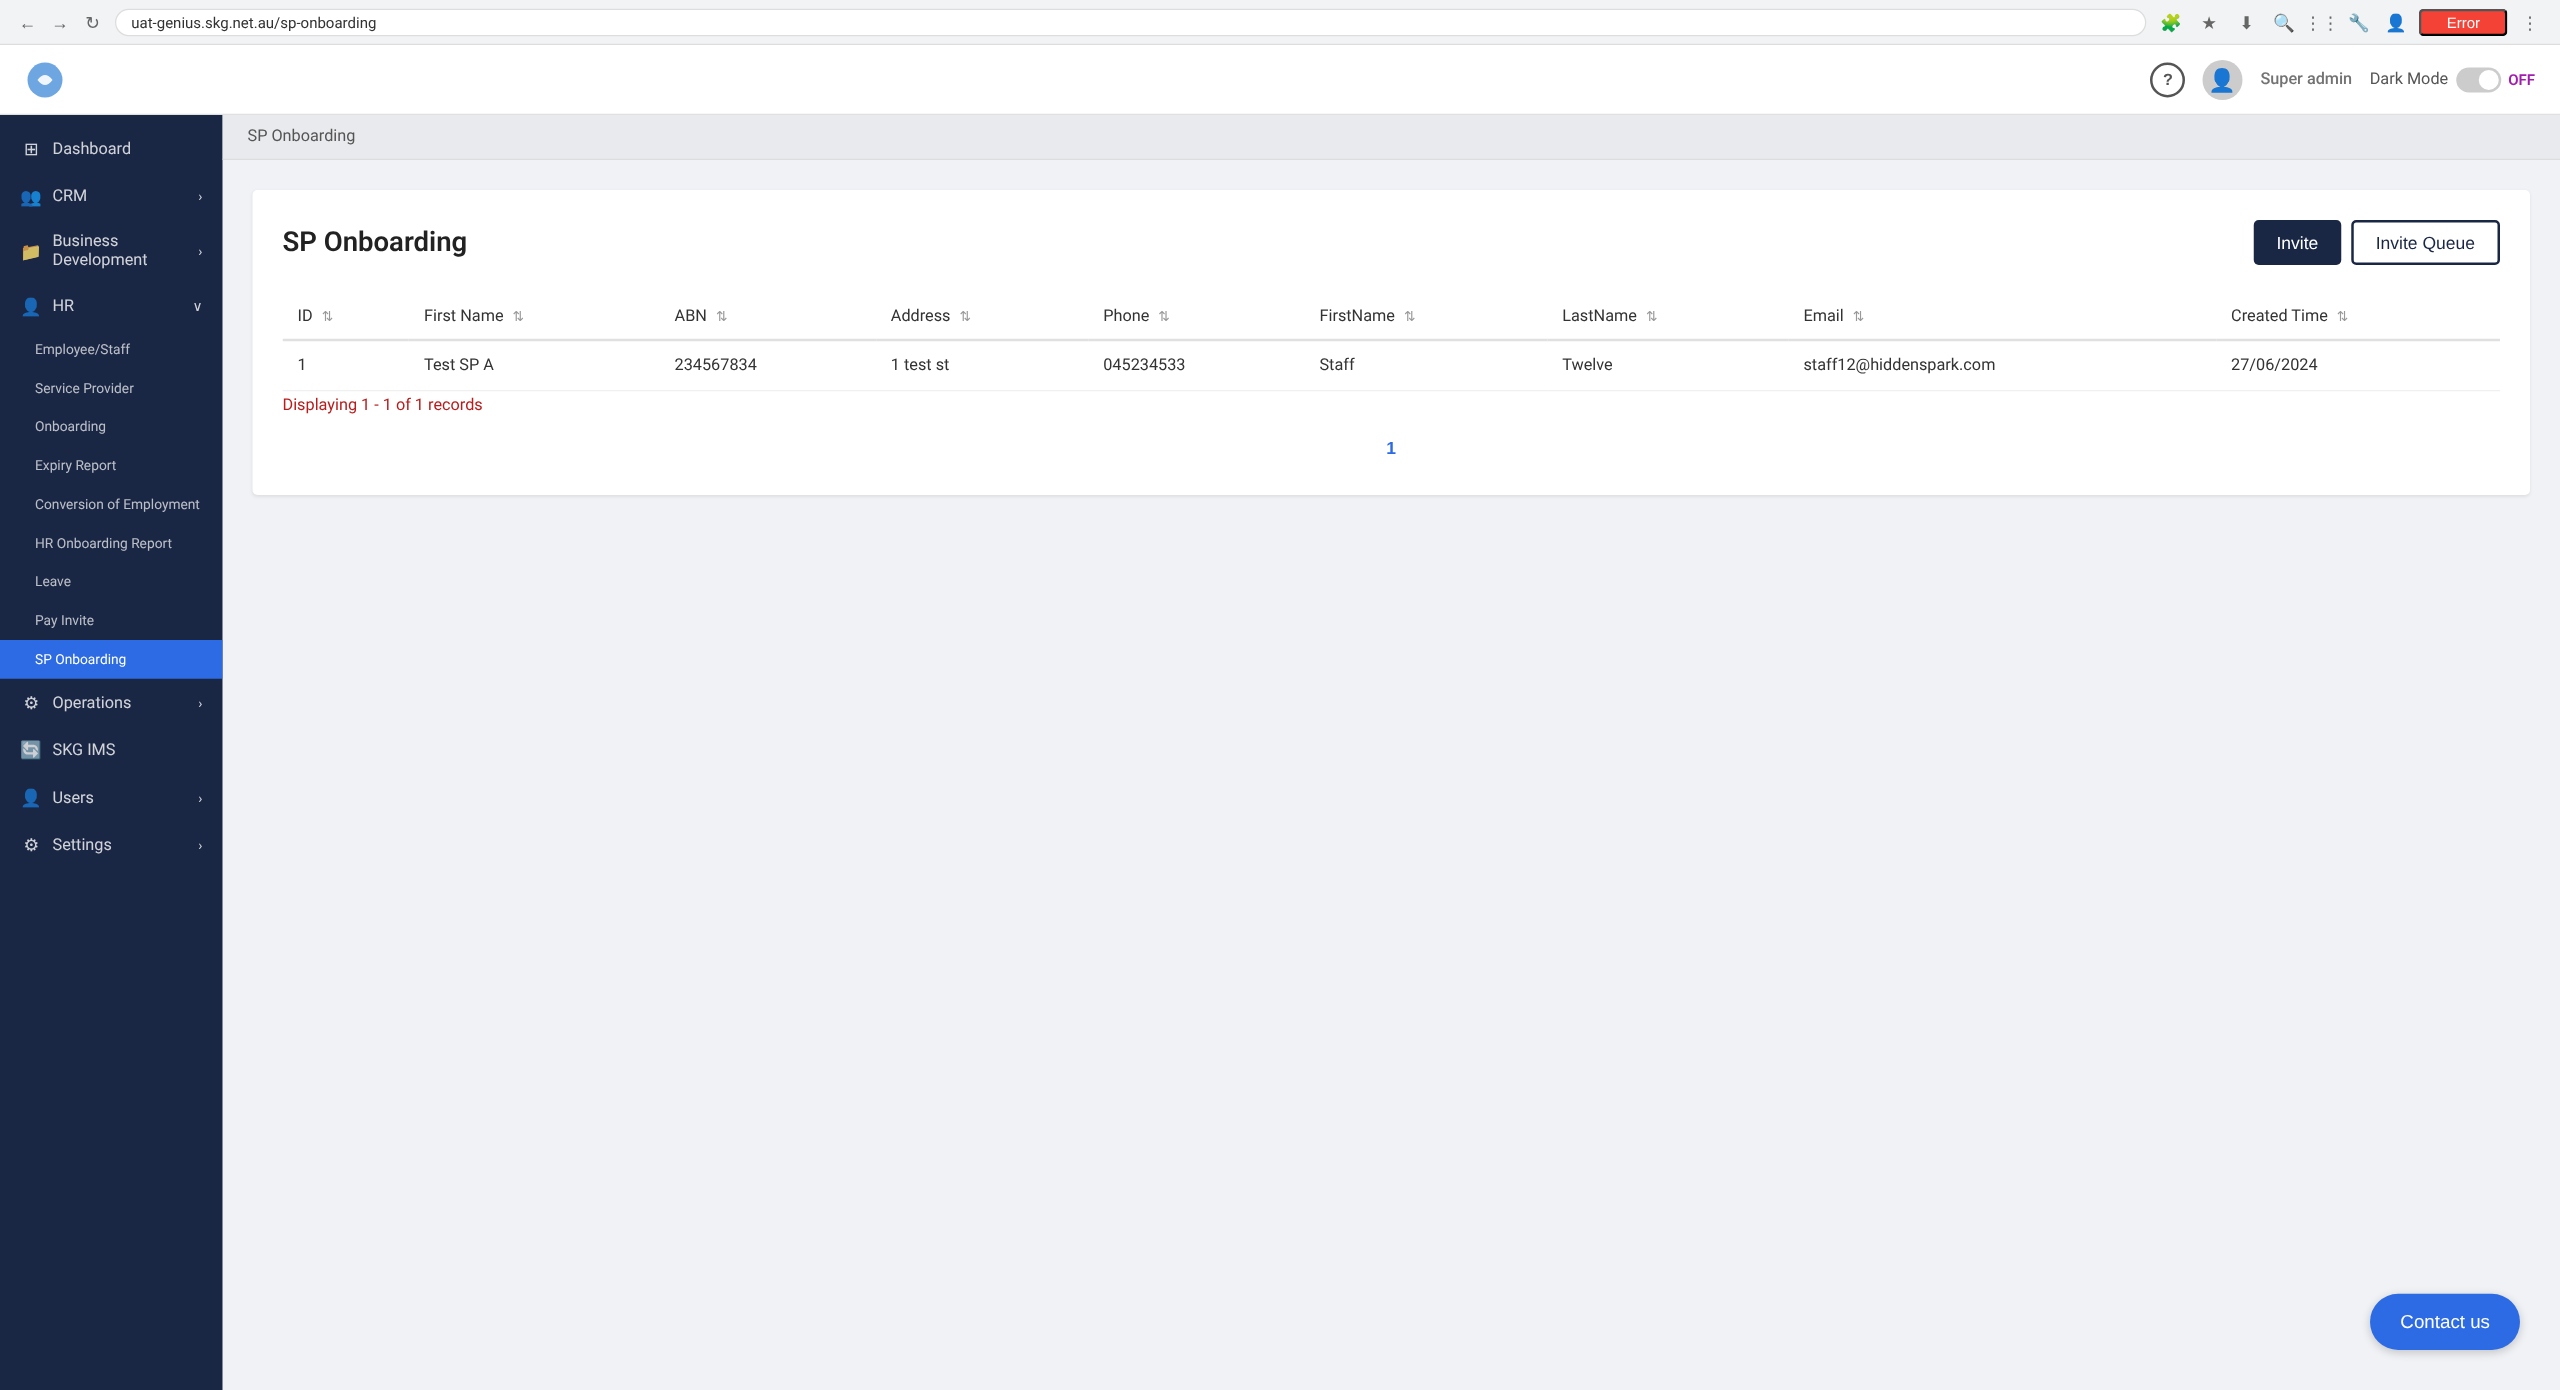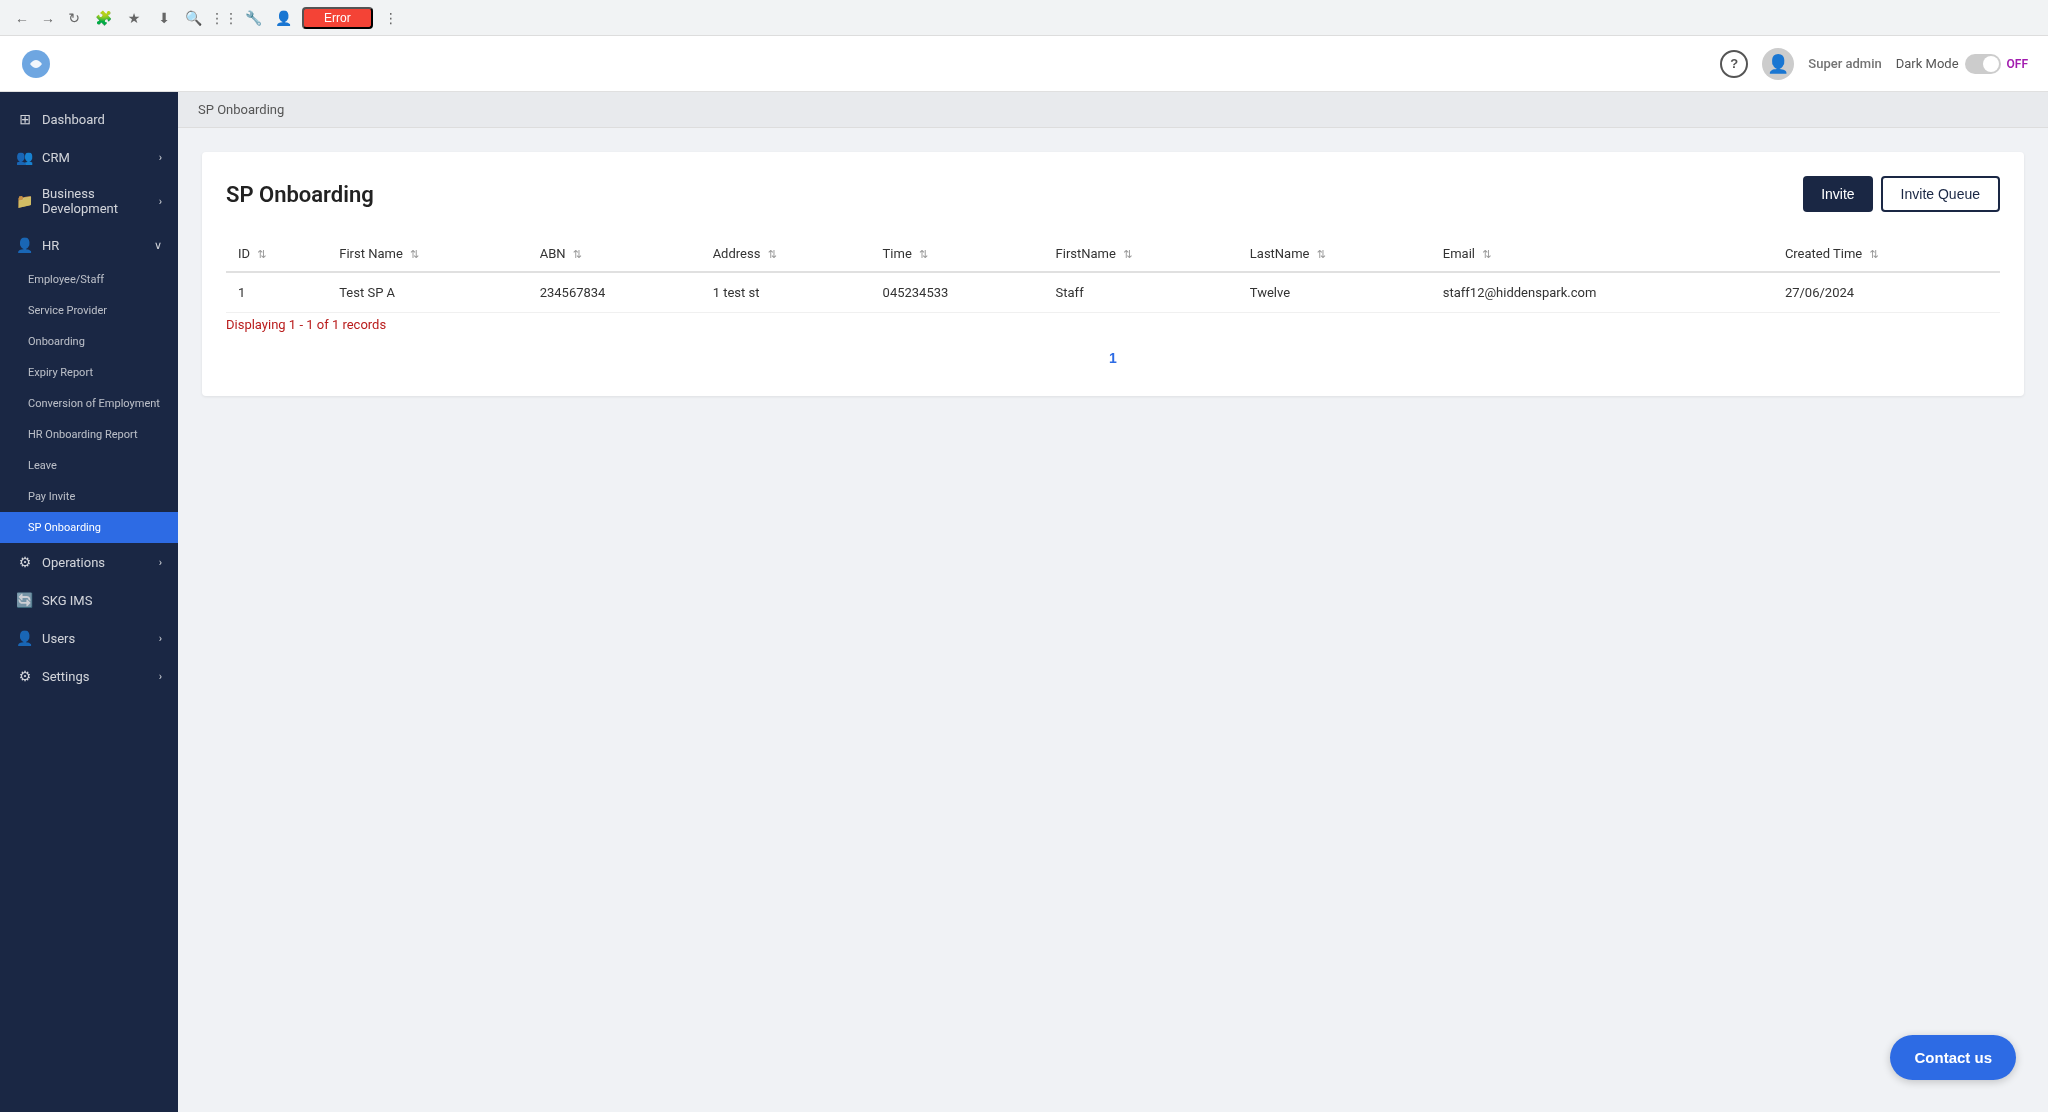--- a/index.html
+++ b/index.html
@@ -58,35 +58,38 @@
     thead tr { border-bottom: 2px solid #e0e0e0; }
     th { padding: 10px 12px; text-align: left; font-size: 13px; font-weight: 400; color: #333; white-space: nowrap; }
     th .sort-icon { color: #999; margin-left: 4px; font-size: 11px; }
     td { padding: 12px; font-size: 13px; color: #333; border-bottom: 1px solid #f0f0f0; }
     .table-footer { margin-top: 4px; font-size: 13px; color: #b91c1c; }
     .pagination { display: flex; justify-content: center; margin-top: 12px; gap: 4px; }
     .page-btn { width: 28px; height: 28px; display: flex; align-items: center; justify-content: center; border: none; background: none; cursor: pointer; color: #2d6be4; font-size: 14px; border-radius: 4px; }
     .page-btn.active { background: none; color: #2d6be4; font-weight: 600; }
 
     
-    .contact-us-btn { position: fixed; bottom: 32px; right: 32px; background: #2d6be4; color: white; border: none; border-radius: 24px; padding: 14px 24px; font-size: 15px; cursor: pointer; font-weight: 700; box-shadow: 0 2px 8px rgba(0,0,0,0.2); }
+    .contact-us-btn { position: fixed; bottom: 32px; right: 32px; background: #2d6be4; color: white; border: none; border-radius: 24px; padding: 14px 24px; font-size: 15px; cursor: pointer; font-weight: 400; box-shadow: 0 2px 8px rgba(0,0,0,0.2); }
 
     
     .sidebar::-webkit-scrollbar { width: 4px; }
     .sidebar::-webkit-scrollbar-track { background: transparent; }
     .sidebar::-webkit-scrollbar-thumb { background: rgba(255,255,255,0.2); border-radius: 2px; }
   </style>
 </head>
 <body>
 
 <div class="browser-chrome">
   <div class="browser-controls">
     <button class="browser-btn">←</button>
     <button class="browser-btn">→</button>
     <button class="browser-btn">↻</button>
+  </div>
+  <div class="browser-url">
+    <span>uat-genius.skg.net.au/sp-onboarding</span>
   </div>
   <div class="browser-actions">
     <button class="browser-action-btn">🧩</button>
     <button class="browser-action-btn">★</button>
     <button class="browser-action-btn">⬇</button>
     <button class="browser-action-btn">🔍</button>
     <button class="browser-action-btn">⋮⋮</button>
     <button class="browser-action-btn">🔧</button>
     <button class="browser-action-btn">👤</button>
     <button class="error-badge">Error</button>
@@ -230,21 +233,21 @@
                 </th>
                 <th>
                   <span>ABN</span>
                   <span class="sort-icon">⇅</span>
                 </th>
                 <th>
                   <span>Address</span>
                   <span class="sort-icon">⇅</span>
                 </th>
                 <th>
-                  <span>Time</span>
+                  <span>Phone</span>
                   <span class="sort-icon">⇅</span>
                 </th>
                 <th>
                   <span>FirstName</span>
                   <span class="sort-icon">⇅</span>
                 </th>
                 <th>
                   <span>LastName</span>
                   <span class="sort-icon">⇅</span>
                 </th>

